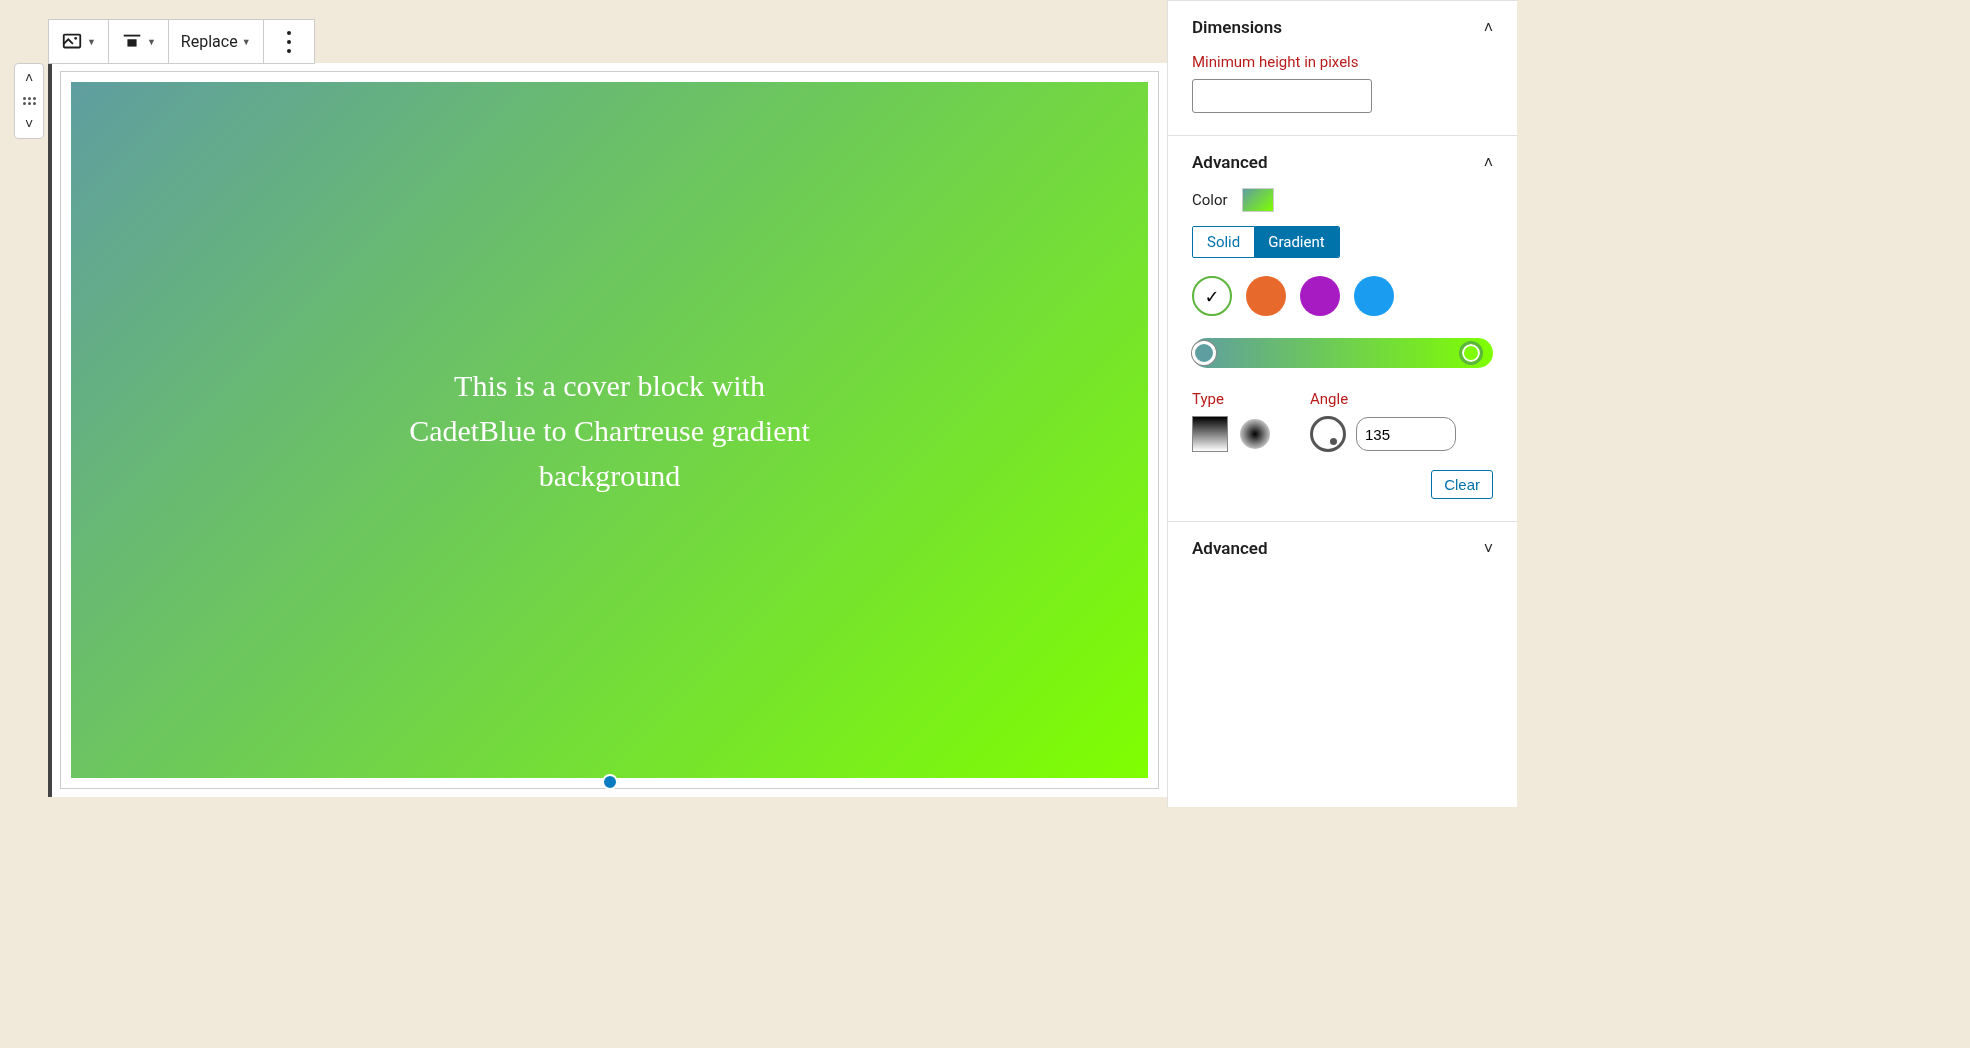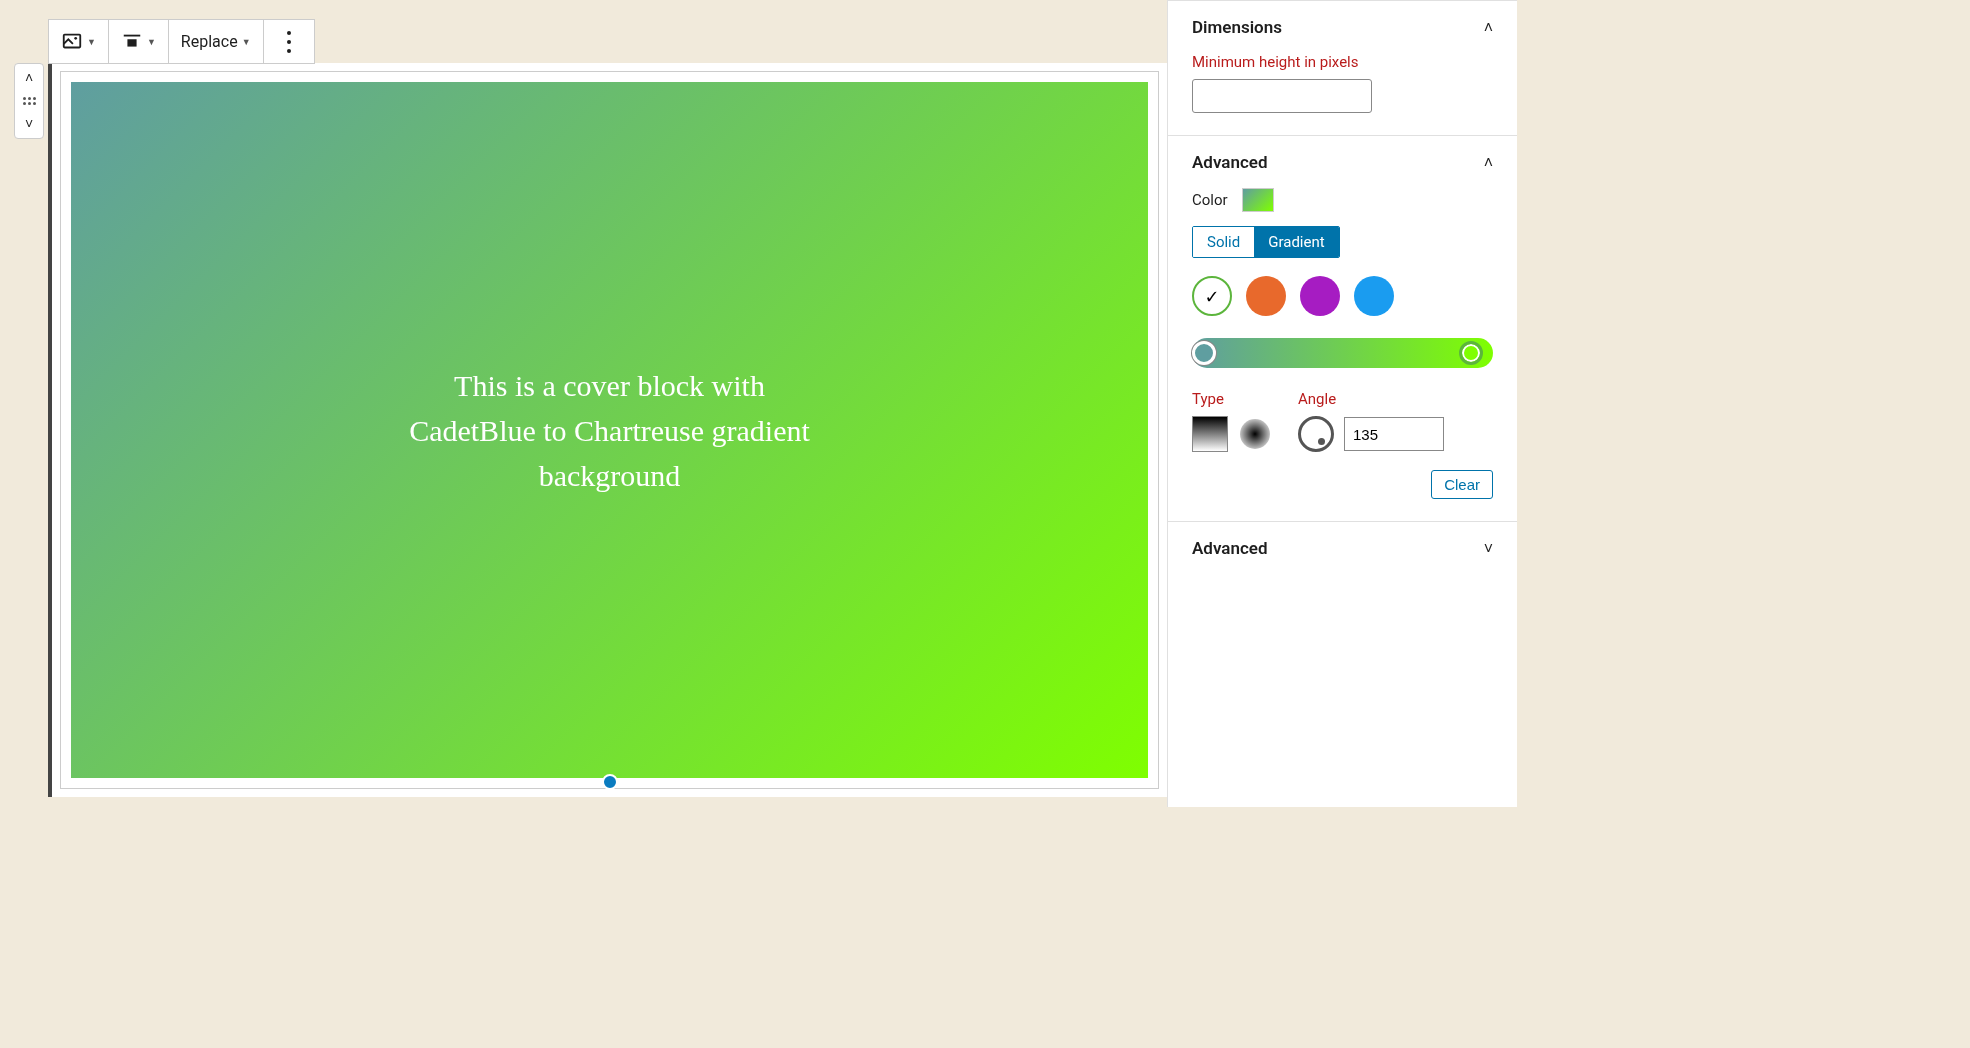--- a/index.html
+++ b/index.html
@@ -155,41 +155,41 @@
   }
   .grad-stop {
     position:absolute; top:50%; transform:translate(-50%,-50%);
     width:24px;height:24px;border-radius:50%;
     border:3px solid #fff; box-shadow:0 0 0 1px #888;
     cursor:pointer;
   }
   .grad-stop.l{left:12px;background:#5f9ea0;}
   .grad-stop.r{right:-2px;left:auto;background:#7fff00;border:3px solid #5cb53c;box-shadow:0 0 0 2px #fff inset;}
 
-  .type-angle { display:flex; gap:28px; align-items:flex-end; margin-bottom:18px;}
+  .type-angle { display:flex; gap:40px; align-items:flex-end; margin-bottom:18px;}
   .type-opts { display:flex; gap:12px; align-items:center; margin-top:6px;}
   .type-linear {
     width:36px;height:36px;border:1px solid #888;
     background:linear-gradient(180deg,#000,#fff); cursor:pointer;
   }
   .type-radial {
     width:30px;height:30px;border-radius:50%;
     background:radial-gradient(circle,#000 0%,#ddd 80%); cursor:pointer;
   }
   .angle-row{display:flex;gap:10px;align-items:center;margin-top:6px;}
   .angle-dial{
     width:36px;height:36px;border:3px solid #555;border-radius:50%;
     position:relative;
   }
   .angle-dial::after{
     content:"";position:absolute;width:7px;height:7px;background:#555;border-radius:50%;
     bottom:4px;left:50%;transform:translateX(2px);
   }
   .angle-input{
-    width:100px;height:34px;border:1px solid #888;border-radius:0;padding:0 8px;font-size:15px;
+    width:100px;height:34px;border:1px solid #888;border-radius:12px;padding:0 8px;font-size:15px;
   }
 
   .clear-row{display:flex;justify-content:flex-end;}
   .clear-btn{
     border:1px solid #0073aa;background:#fff;color:#0073aa;
     padding:5px 12px;border-radius:3px;font-size:15px;cursor:pointer;margin-left:32px;
   }
 
   .chev-ic{font-size:16px;}
 </style>

